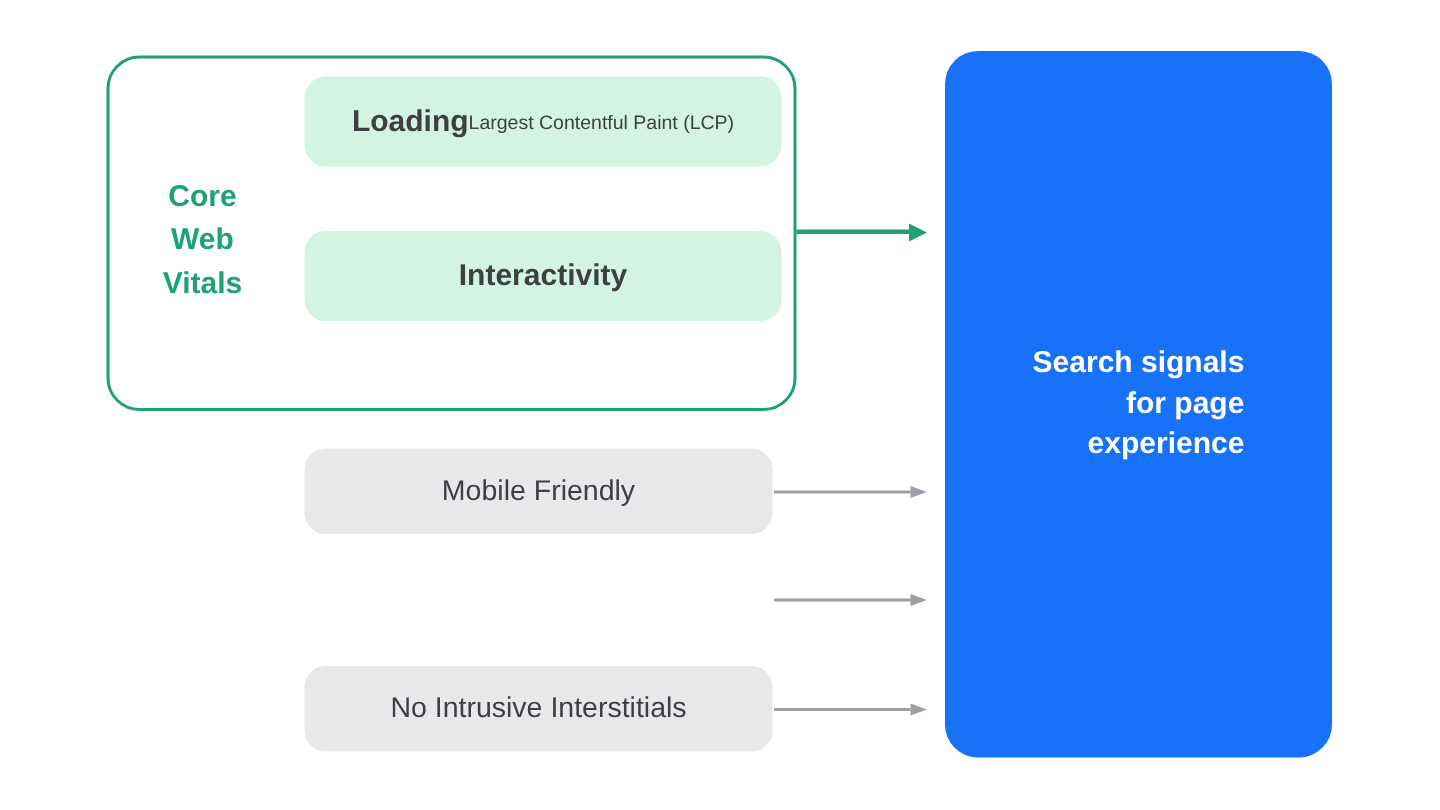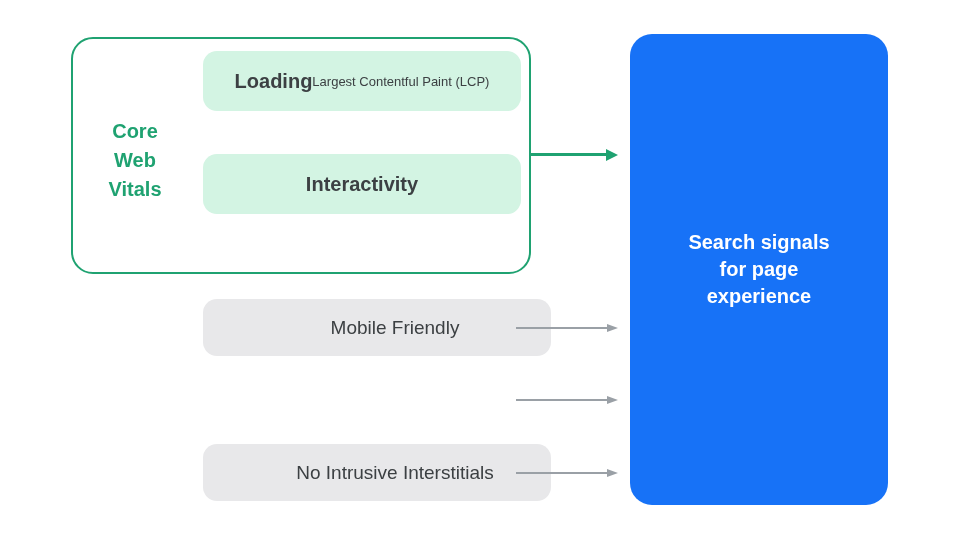--- a/index.html
+++ b/index.html
@@ -74,21 +74,20 @@
     position: absolute;
     left: 203px;
     width: 312px;
     height: 57px;
     background: var(--grayFill);
     border-radius: 14px;
     display: flex;
     align-items: center;
     justify-content: center;
     text-align: center;
-    padding-left: 36px;
   }
   .signal-box.s1 { top: 299px; }
   .signal-box.s2 { top: 371px; }
   .signal-box.s3 { top: 444px; }
   .signal-label {
     font-size: 19px;
     font-weight: 400;
     color: var(--textDark);
   }
 
@@ -103,21 +102,21 @@
     border-radius: 22px;
     display: flex;
     align-items: center;
     justify-content: center;
   }
   .result-label {
     color: #ffffff;
     font-size: 20px;
     line-height: 27px;
     font-weight: 700;
-    text-align: center;
+    text-align: right;
     white-space: pre-line;
   }
 
   
   .arrow {
     position: absolute;
     display: flex;
     align-items: center;
   }
   .arrow .line {

